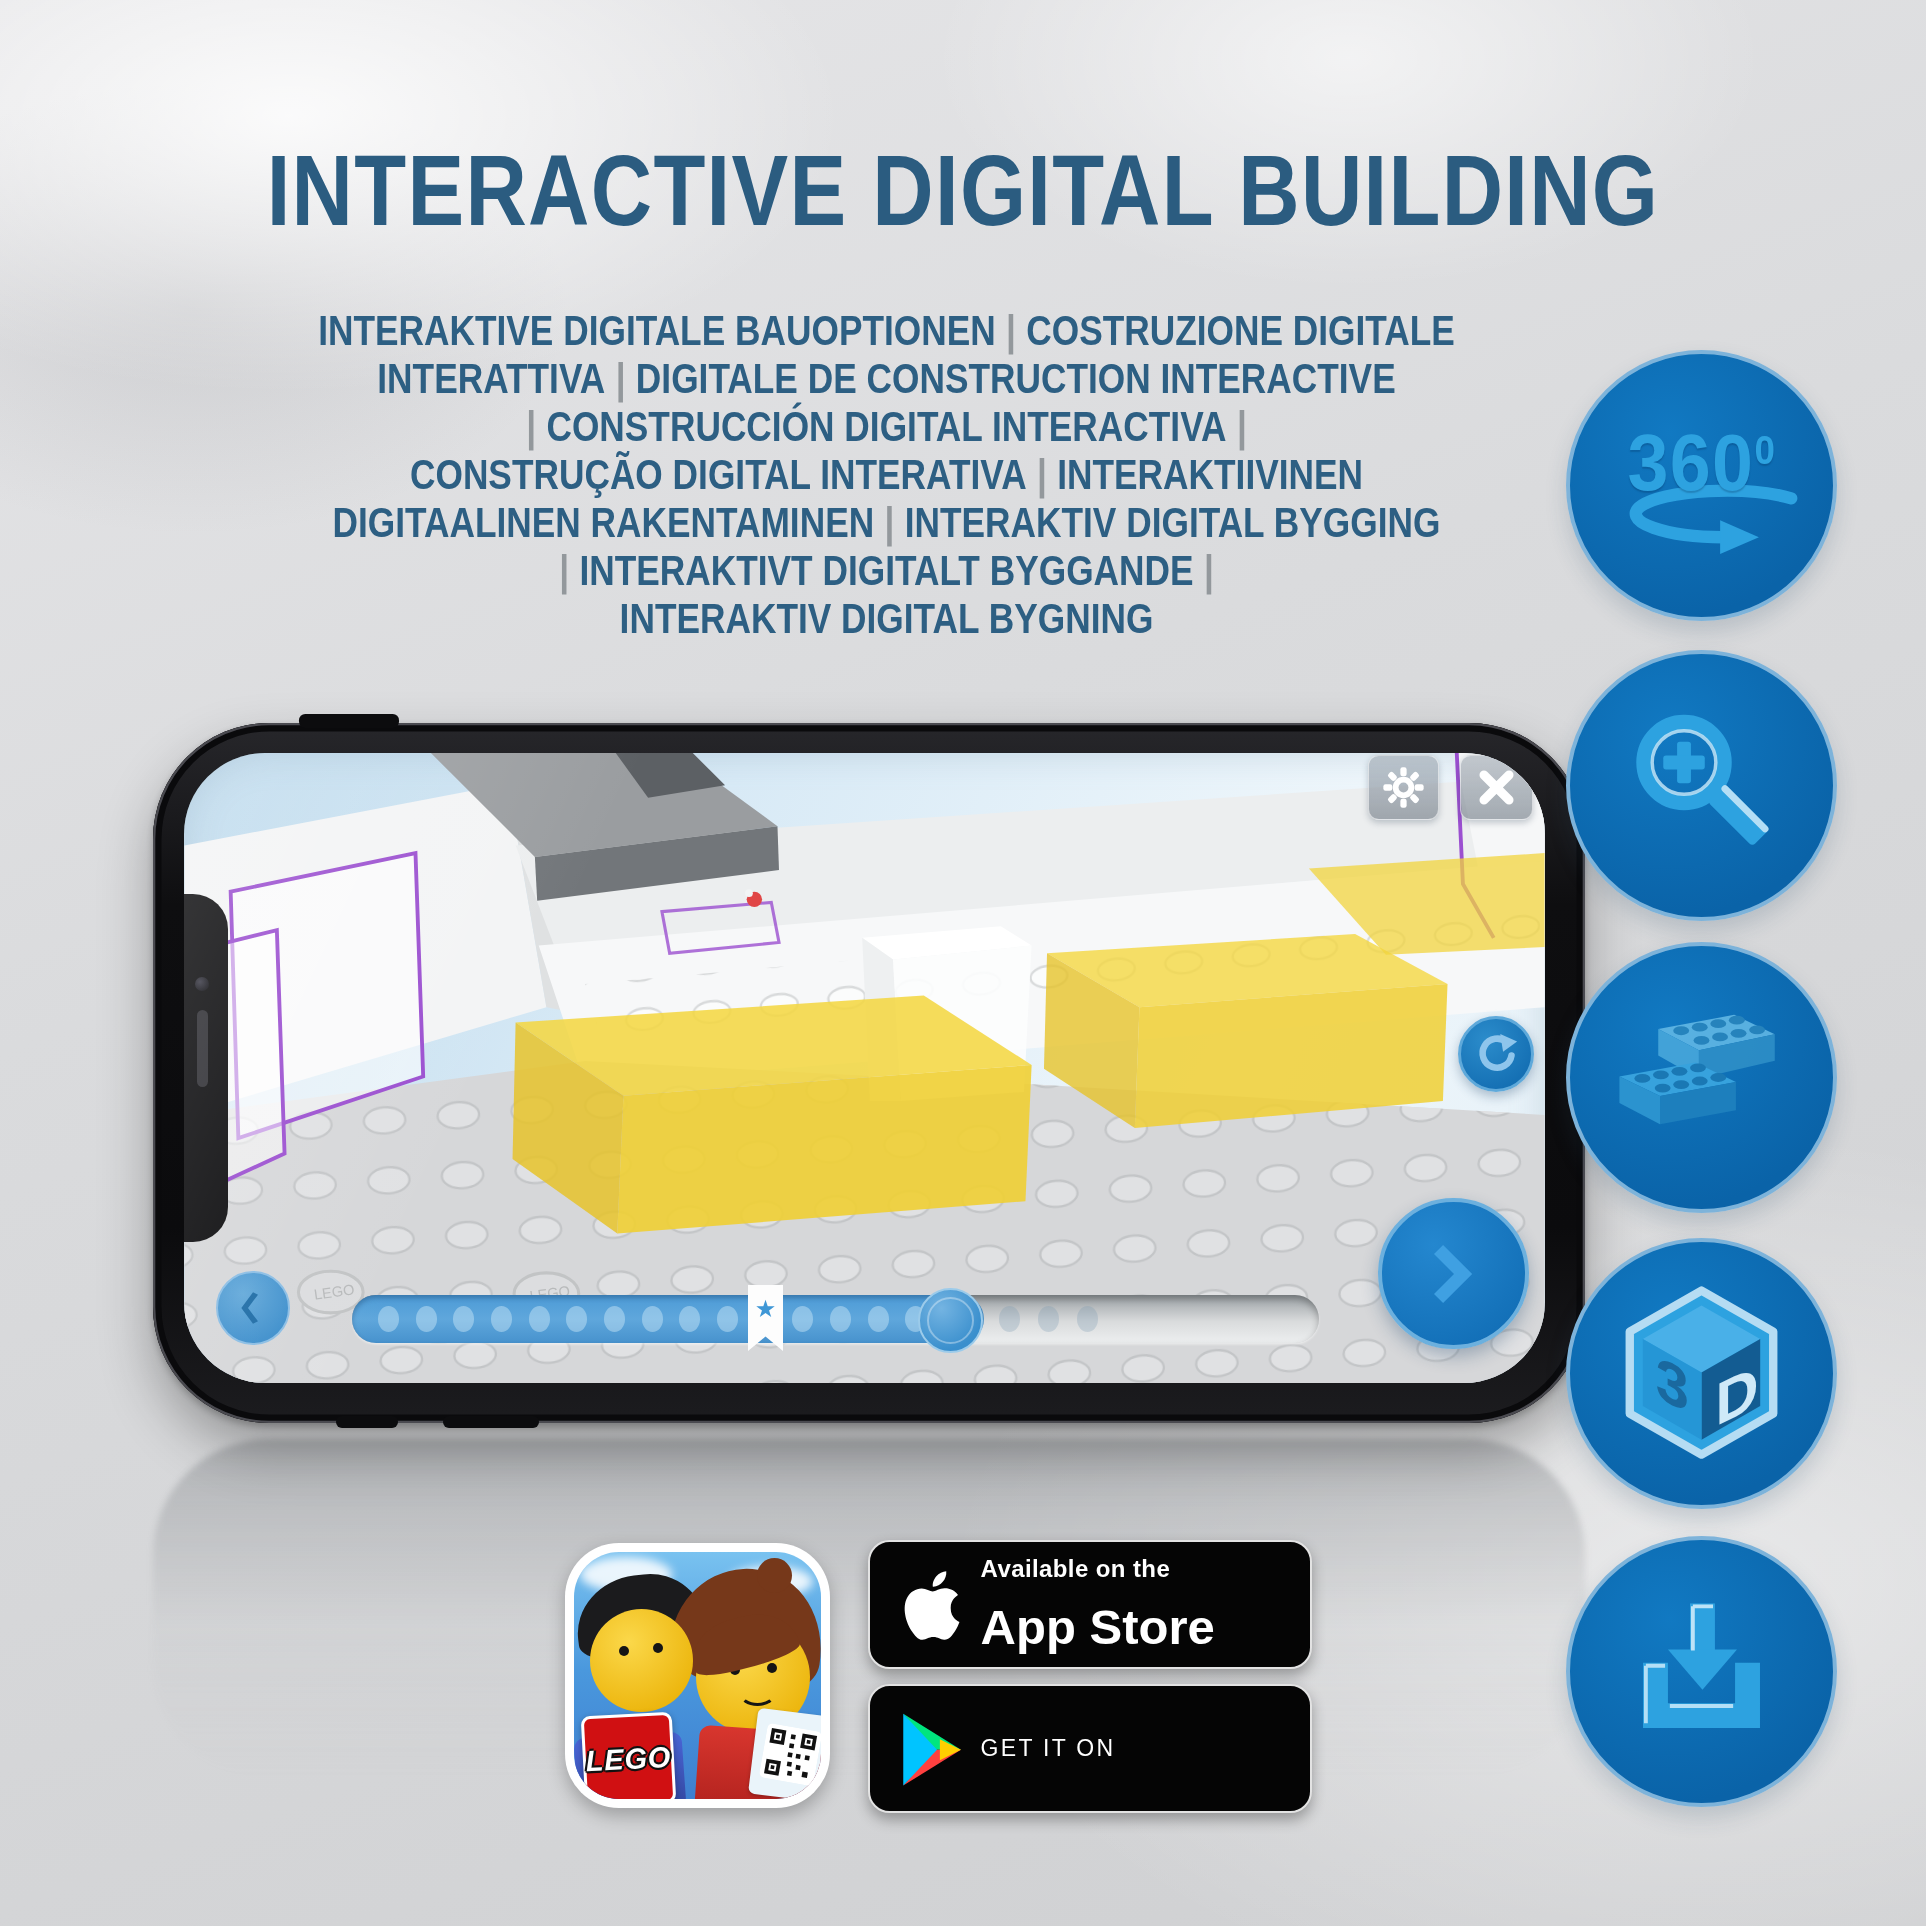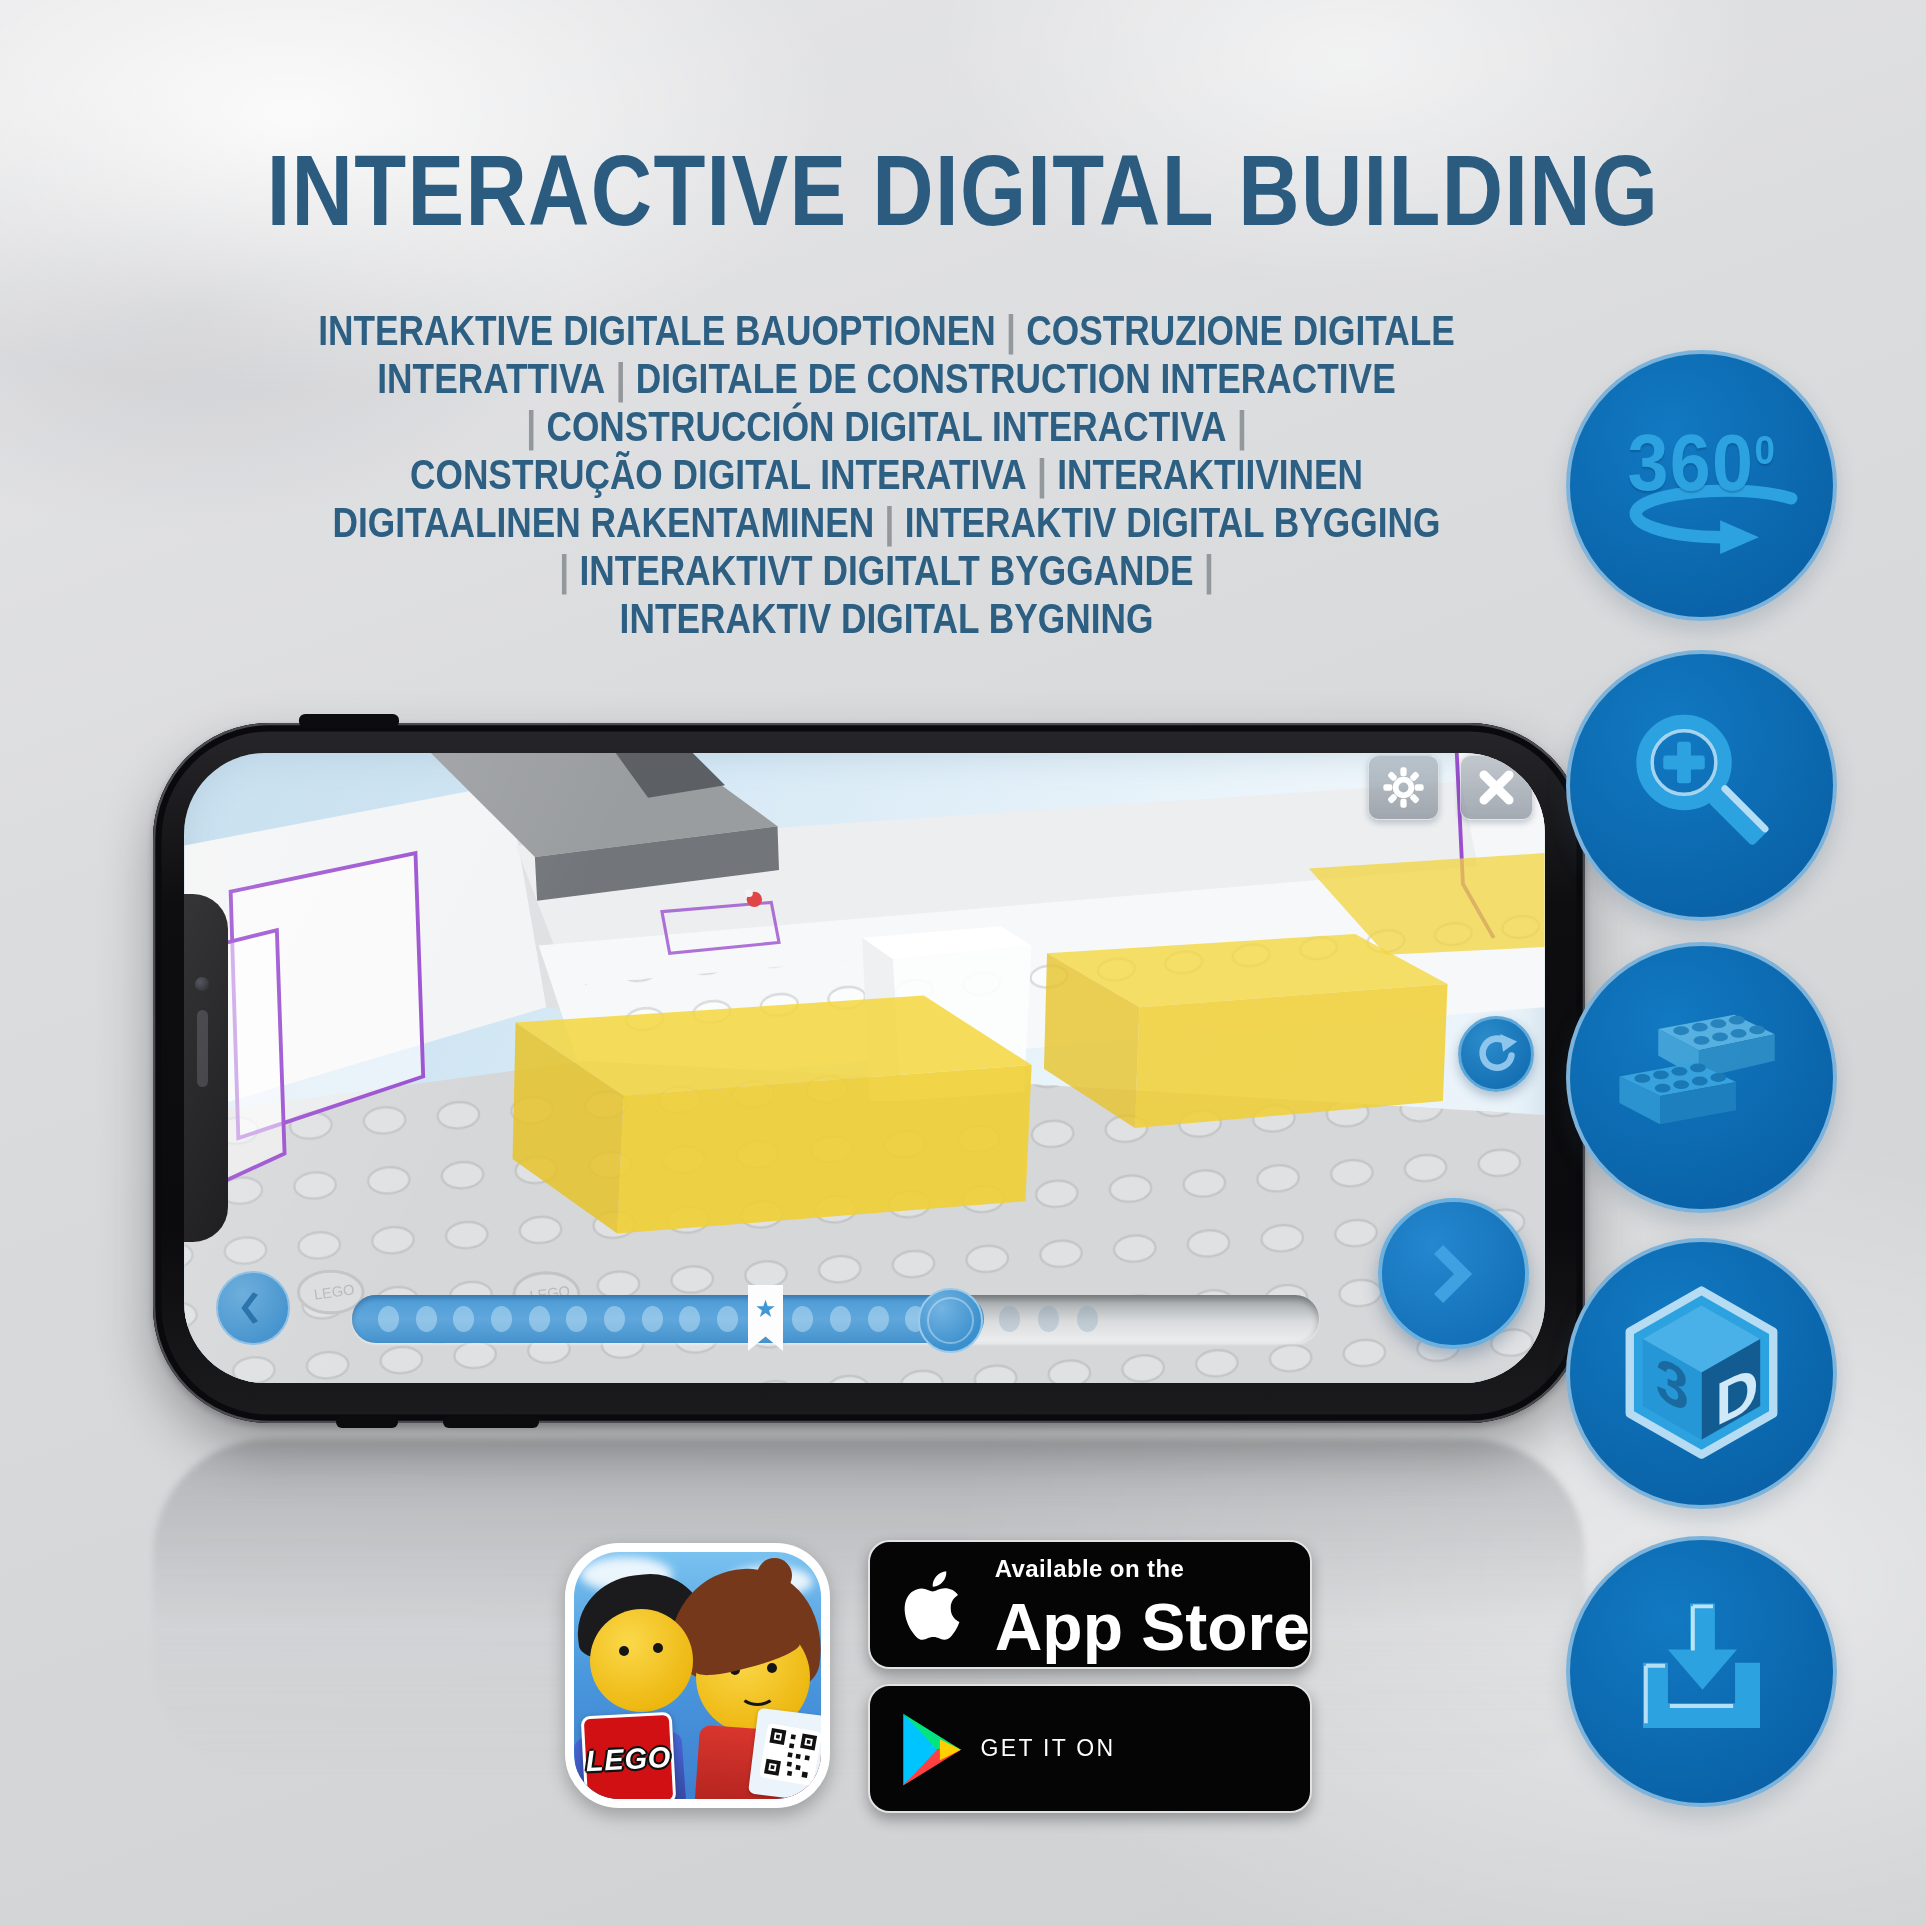--- a/index.html
+++ b/index.html
@@ -137,26 +137,26 @@
   .lego-tile{position:absolute;left:9.2px;top:162px;width:85px;height:85px;background:#d01012;border:3.9px solid #fff;
     border-radius:9.2px;display:flex;align-items:center;justify-content:center;transform:rotate(-3deg);box-shadow:0 2.3px 6.2px rgba(0,0,0,.3);}
   .lego-tile span{color:#fff;font-weight:700;font-style:italic;font-size:29px;letter-spacing:0.8px;
     text-shadow:-2.3px 0 #111,2.3px 0 #111,0 -2.3px #111,0 2.3px #111,1.5px 1.5px #111,-1.5px 1.5px #111;}
 
   .store-badge{
     left:868px;width:444px;height:129px;border-radius:21.6px;background:#050505;z-index:30;
     border:2.3px solid #e3e3e3;box-sizing:border-box;display:flex;align-items:center;
     box-shadow:0 6.2px 14px rgba(0,0,0,.3);color:#fff;
   }
-  .badge-as{top:1540px;justify-content:space-between;} .badge-gp{top:1684px;}
+  .badge-as{top:1540px;} .badge-gp{top:1684px;}
   .badge-logo{width:92px;display:flex;align-items:center;justify-content:center;flex:0 0 auto;margin-left:14px;}
   .badge-text{display:flex;flex-direction:column;justify-content:center;margin-left:4.6px;}
   .badge-small{font-size:24px;font-weight:700;letter-spacing:0.4px;}
   .badge-small.gp{font-size:23px;font-weight:400;letter-spacing:2.3px;}
-  .badge-big{font-size:66px;font-weight:700;letter-spacing:0;line-height:54px;margin-top:17px;white-space:nowrap;}
+  .badge-big{font-size:49px;font-weight:700;letter-spacing:0;line-height:54px;margin-top:17px;white-space:nowrap;}
 
   svg{display:block;}
 </style>
 </head>
 <body>
 
 <div class="abs title">INTERACTIVE DIGITAL BUILDING</div>
 <div class="abs subtitle">
   <div class="line">INTERAKTIVE DIGITALE BAUOPTIONEN<span class="sep">|</span>COSTRUZIONE DIGITALE</div>
   <div class="line">INTERATTIVA<span class="sep">|</span>DIGITALE DE CONSTRUCTION INTERACTIVE</div>

